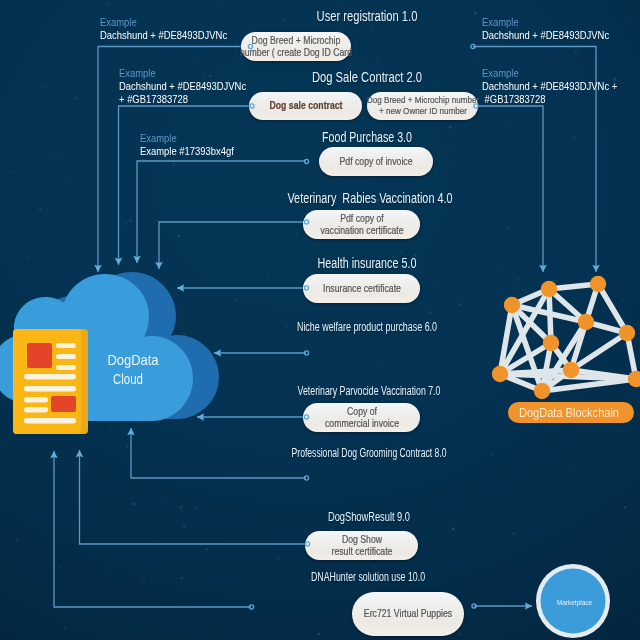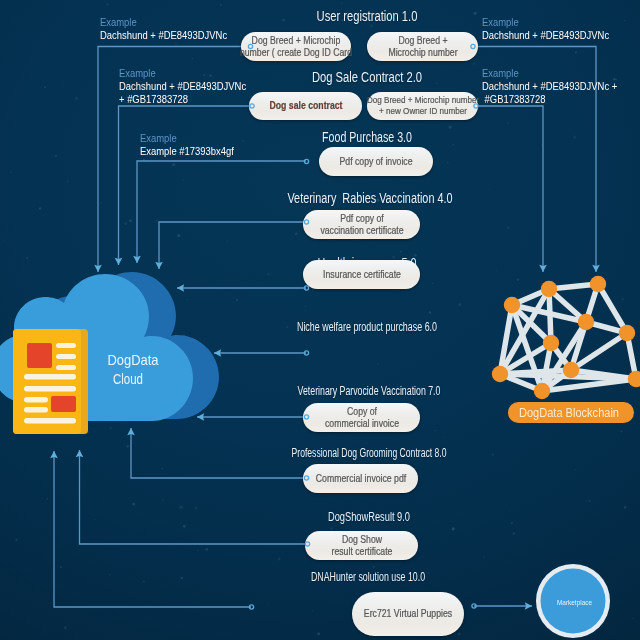--- a/index.html
+++ b/index.html
@@ -310,47 +310,40 @@
   <div class="sec-title" style="left:367px;top:319.5px;font-size:12px;transform:translateX(-50%) scaleX(0.742);">Niche welfare product purchase 6.0</div>
   <div class="sec-title" style="left:368.5px;top:383.5px;font-size:12px;transform:translateX(-50%) scaleX(0.732);">Veterinary Parvocide Vaccination 7.0</div>
   <div class="sec-title" style="left:368.5px;top:446px;font-size:12px;transform:translateX(-50%) scaleX(0.717);">Professional Dog Grooming Contract 8.0</div>
   <div class="sec-title" style="left:369px;top:509.5px;font-size:12px;transform:translateX(-50%) scaleX(0.773);">DogShowResult 9.0</div>
   <div class="sec-title" style="left:368px;top:569.5px;font-size:12px;transform:translateX(-50%) scaleX(0.734);">DNAHunter solution use 10.0</div>
 
   <div class="pill" style="left:241px;top:32px;width:110px;height:29px;">
       <span style="font-size:10px">Dog Breed + Microchip
 number ( create Dog ID Card</span>
     </div>
-  <div class="pill" style="left:367px;top:32px;width:111px;height:29px;">
-      <span style="font-size:10px">Dog Breed +
-Microchip number</span>
-    </div>
   <div class="pill bold" style="left:249px;top:92px;width:113px;height:28px;">
       <span style="font-size:10px">Dog sale contract</span>
     </div>
   <div class="pill" style="left:367px;top:92px;width:111px;height:28px;">
       <span style="font-size:9.3px">Dog Breed + Microchip number
 + new Owner ID number</span>
     </div>
   <div class="pill" style="left:319px;top:147px;width:114px;height:29px;">
       <span style="font-size:10px">Pdf copy of invoice</span>
     </div>
   <div class="pill" style="left:303px;top:210px;width:117px;height:29px;">
       <span style="font-size:10px">Pdf copy of
 vaccination certificate</span>
     </div>
-  <div class="pill" style="left:303px;top:260px;width:117px;height:29px;">
+  <div class="pill" style="left:303px;top:274px;width:117px;height:29px;">
       <span style="font-size:10px">Insurance certificate</span>
     </div>
   <div class="pill" style="left:303px;top:403px;width:117px;height:29px;">
       <span style="font-size:10px">Copy of
 commercial invoice</span>
-    </div>
-  <div class="pill" style="left:303px;top:464px;width:115px;height:29px;">
-      <span style="font-size:10px">Commercial invoice pdf</span>
     </div>
   <div class="pill" style="left:305px;top:531px;width:113px;height:29px;">
       <span style="font-size:10px">Dog Show
 result certificate</span>
     </div>
   <div class="pill" style="left:352px;top:592px;width:112px;height:44px;">
       <span style="font-size:10px">Erc721 Virtual Puppies</span>
     </div>
 
   <div class="ex" style="left:100px;top:16px;font-size:11.5px;line-height:13px;"><span class="lab">Example</span><span class="val">Dachshund + #DE8493DJVNc</span></div>

